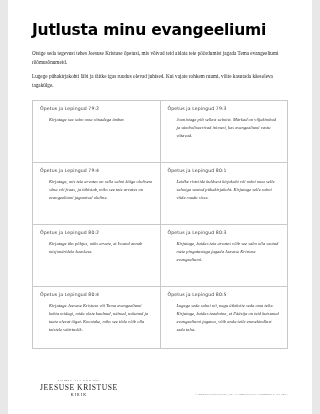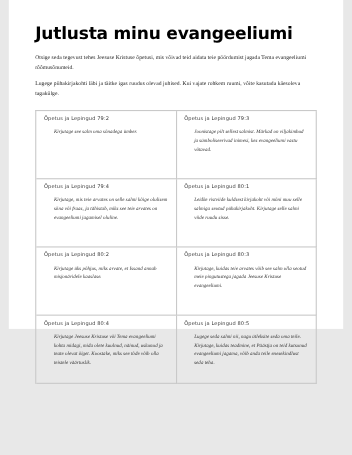--- a/index.html
+++ b/index.html
@@ -14,21 +14,21 @@
     background: #e8e8e8;
     font-family: "Liberation Serif", serif;
     -webkit-font-smoothing: antialiased;
   }
 
   .page {
     position: absolute;
     left: 8px;
     top: 0;
     width: 304px;
-    height: 299px;
+    height: 414px;
     background: #ffffff;
     padding: 22px 24px 0 24px;
   }
 
   
   .doc-title {
     font-family: "DejaVu Sans", sans-serif;
     font-size: 15.5px;
     font-weight: 700;
     letter-spacing: -0.2px;
@@ -184,14 +184,22 @@
       <div class="cell-prompt">Kirjutage Jeesuse Kristuse või Tema evangeeliumi kohta midagi, mida olete kuulnud, näinud, uskunud ja teate olevat õiget. Koostake, miks see tõde võib olla teistele väärtuslik.</div>
     </div>
 
     <div class="cell">
       <div class="cell-ref">Õpetus ja Lepingud 80:5</div>
       <div class="cell-prompt">Lugege seda salmi nii, nagu ütleksite seda oma teile. Kirjutage, kuidas teadmine, et Päästja on teid kutsunud evangeeliumi jagama, võib anda teile enesekindlust seda teha.</div>
     </div>
 
   </div>
 
+  <div class="footer">
+    <div class="logo">
+      <div class="logo-top">VIIMSE AJA PÜHADE</div>
+      <div class="logo-main">JEESUSE KRISTUSE</div>
+      <div class="logo-bottom">KIRIK</div>
+    </div>
+    <div class="copyright">© 2024 Intellectual Reserve, Inc. All rights reserved. PD80000291 2_141_002 1</div>
+  </div>
 
 </div>
 
 </body></html>

